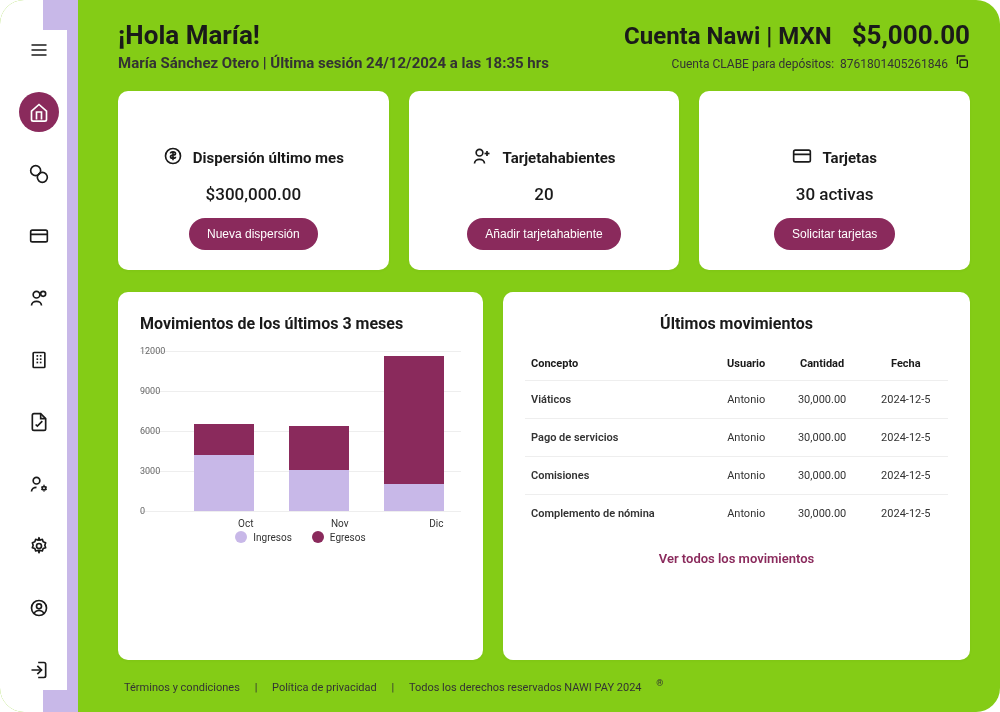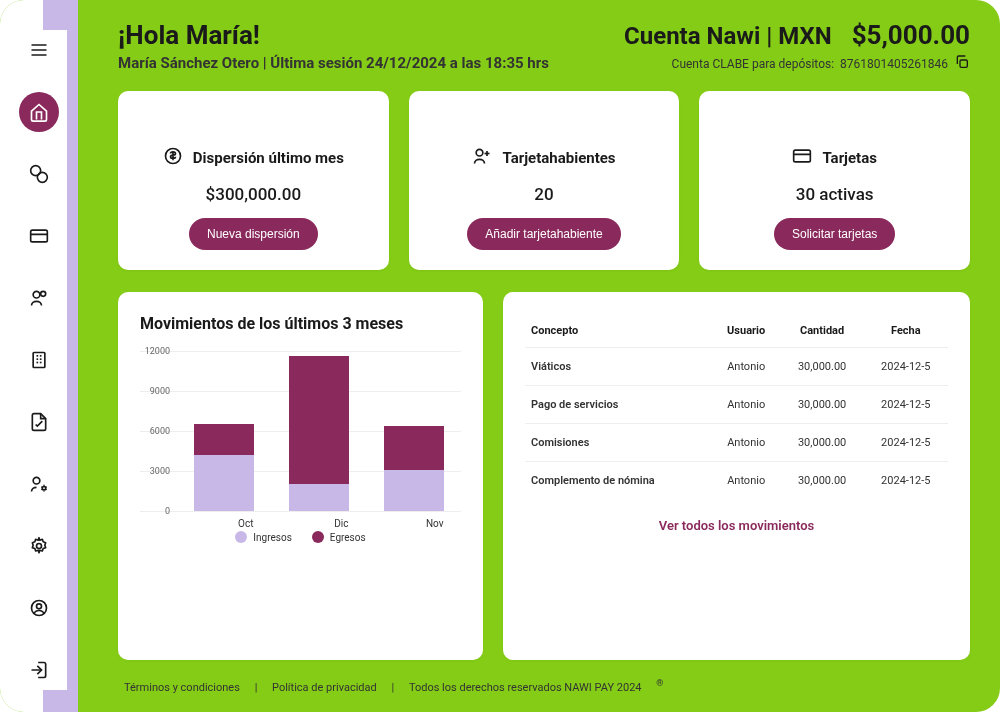--- a/index.html
+++ b/index.html
@@ -26,21 +26,21 @@
 .card-value { font-size: 17px; font-weight: 500; color: #1a1a1a; }
 .card-btn { background: #8a2a5c; color: #fff; border: none; border-radius: 20px; padding: 9px 18px; font-size: 12px; font-weight: 500; cursor: pointer; }
 .panels { display: flex; gap: 20px; flex: 1; min-height: 0; }
 .panel { background: #fff; border-radius: 10px; padding: 22px; box-shadow: 0 1px 3px rgba(0,0,0,0.04); }
 .panel.chart { flex: 0 0 365px; }
 .panel.table { flex: 1; display: flex; flex-direction: column; }
 .panel-title { font-size: 16px; font-weight: 700; color: #1a1a1a; text-align: center; margin-bottom: 14px; }
 .panel.chart .panel-title { text-align: left; margin-bottom: 18px; }
 .chart-area { position: relative; height: 160px; padding-left: 36px; }
 .chart-grid-line { position: absolute; left: 0; right: 0; border-top: 1px solid #eee; }
-.chart-ylab { position: absolute; left: 0; font-size: 9px; color: #666; text-align: right; width: 30px; transform: translateY(-50%); }
+.chart-ylab { position: absolute; left: 0; font-size: 9px; color: #666; text-align: left; width: 30px; transform: translateY(-50%); }
 .bars { position: absolute; left: 36px; right: 0; bottom: 0; top: 0; display: flex; justify-content: space-around; align-items: flex-end; }
 .bar-group { width: 60px; display: flex; flex-direction: column; justify-content: flex-end; position: relative; height: 100%; }
 .bar-seg { width: 100%; }
 .bar-eg { background: #8a2a5c; }
 .bar-in { background: #c8b8e8; }
 .bar-label { position: absolute; bottom: -18px; width: 100%; text-align: right; font-size: 10px; color: #333; }
 .legend { display: flex; justify-content: center; gap: 20px; margin-top: 20px; font-size: 10px; color: #333; }
 .legend-item { display: flex; align-items: center; gap: 6px; }
 .legend-dot { width: 12px; height: 12px; border-radius: 50%; }
 .mov-table { width: 100%; border-collapse: collapse; font-size: 11px; }
@@ -218,44 +218,45 @@
             <div class="chart-ylab" style="top: 25%;">9000</div>
             <div class="chart-grid-line" style="top: 0%;"></div>
             <div class="chart-ylab" style="top: 0%;">12000</div>
             <div class="bars">
               <div class="bar-group">
                 <div class="bar-seg bar-eg" style="height: 19.1667%;"></div>
                 <div class="bar-seg bar-in" style="height: 35%;"></div>
                 <div class="bar-label">Oct</div>
               </div>
               <div class="bar-group">
+                <div class="bar-seg bar-eg" style="height: 27.5%;"></div>
+                <div class="bar-seg bar-in" style="height: 25.8333%;"></div>
+                <div class="bar-label">Nov</div>
+              </div>
+              <div class="bar-group">
                 <div class="bar-seg bar-eg" style="height: 80%;"></div>
                 <div class="bar-seg bar-in" style="height: 16.6667%;"></div>
                 <div class="bar-label">Dic</div>
-              </div>
-              <div class="bar-group">
-                <div class="bar-seg bar-eg" style="height: 27.5%;"></div>
-                <div class="bar-seg bar-in" style="height: 25.8333%;"></div>
-                <div class="bar-label">Nov</div>
               </div>
             </div>
           </div>
         <div class="legend">
           <div class="legend-item">
               <span class="legend-dot" style="background:#c8b8e8"></span>
               <span>Ingresos</span>
             </div>
           <div class="legend-item">
               <span class="legend-dot" style="background:#8a2a5c"></span>
               <span>Egresos</span>
             </div>
         </div>
       </div>
 
       <div class="panel table">
+        <div class="panel-title">Últimos movimientos</div>
         <table class="mov-table">
           <thead>
               <tr id="mov-head">
                 <th>Concepto</th>
                 <th>Usuario</th>
                 <th>Cantidad</th>
                 <th>Fecha</th>
               </tr>
             </thead>
           <tbody id="mov-body">

